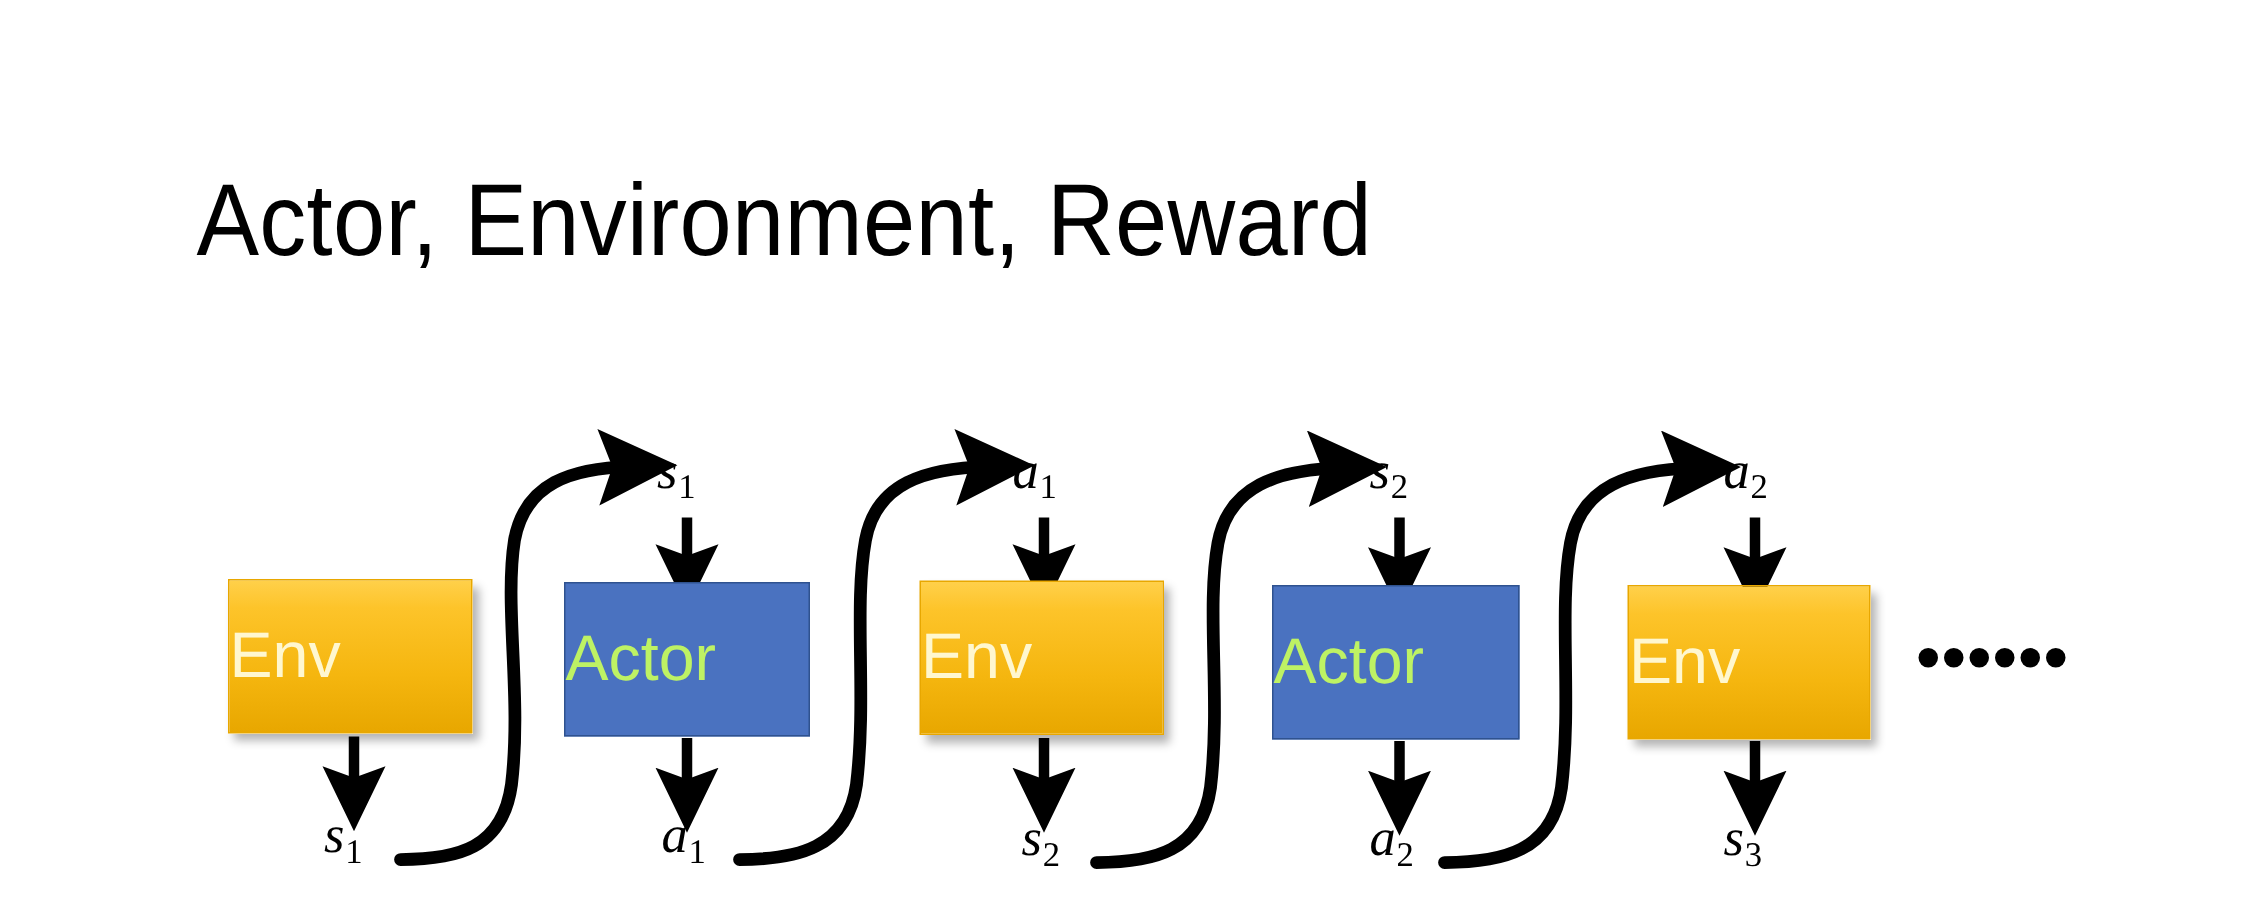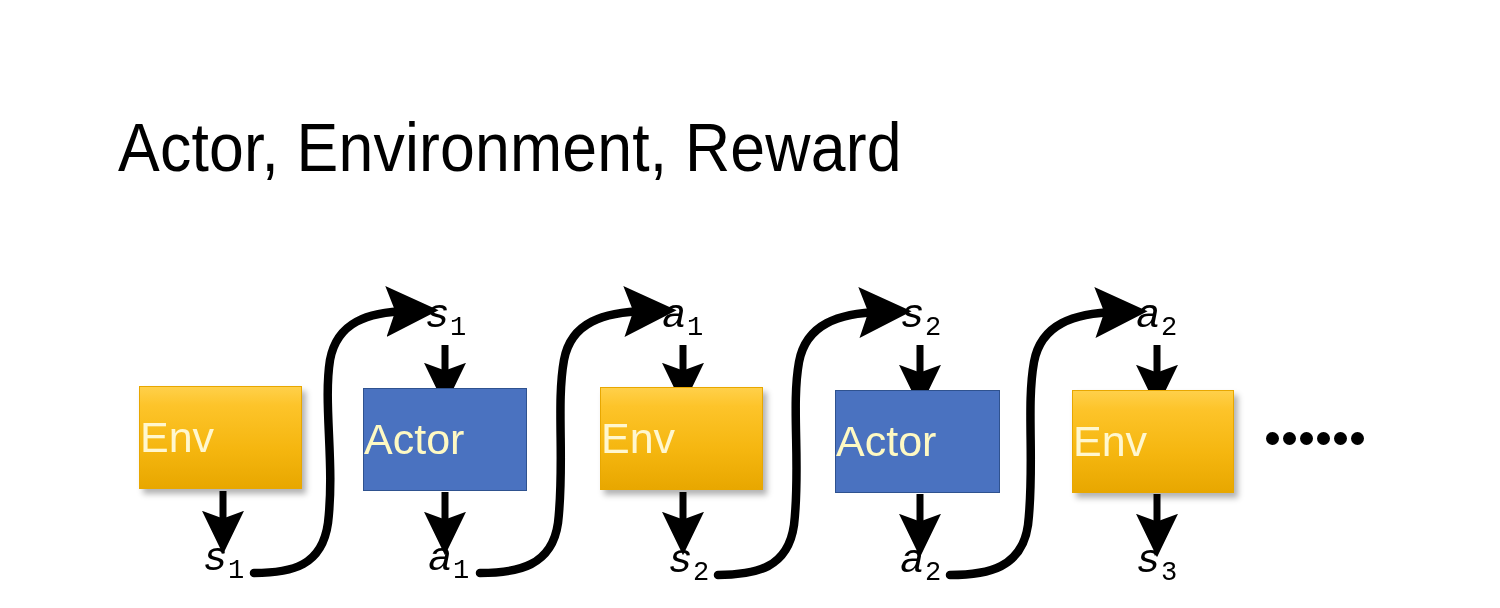--- a/index.html
+++ b/index.html
@@ -12,21 +12,21 @@
     width: 1500px;
     height: 608px;
     position: relative;
     overflow: hidden;
     font-family: "Liberation Sans", sans-serif;
     -webkit-font-smoothing: antialiased;
   }
 
   #slide {
     position: absolute;
-    left: 0;
+    left: 13px;
     top: 0;
     width: 1184px;
     height: 608px;
     background: #ffffff;
   }
 
   
   #slide-title {
     position: absolute;
     left: 118px;
@@ -73,31 +73,31 @@
     user-select: none;
   }
   .node-env {
     background: linear-gradient(180deg, #FFD04A 0%, #FDC42A 18%, #F5B60F 62%, #E8A700 100%);
     color: #FFF7CF;
     border: 1px solid #E8A700;
     box-shadow: 4px 5px 6px rgba(0,0,0,0.30);
   }
   .node-actor {
     background: #4A72C0;
-    color: #fef9c3;
+    color: #bef264;
     border: 1.5px solid #2F528F;
     box-shadow: none;
   }
 
   
   .mathlabel {
     position: absolute;
-    font-family: Liberation Mono, monospace;
+    font-family: Liberation Serif, serif;
     font-style: italic;
-    font-size: 41px;
+    font-size: 35px;
     line-height: 1;
     color: #000000;
     white-space: nowrap;
     user-select: none;
   }
   .mathlabel .sub {
     font-size: 0.66em;
     font-style: normal;
     vertical-align: -0.30em;
     margin-left: 0.5px;

